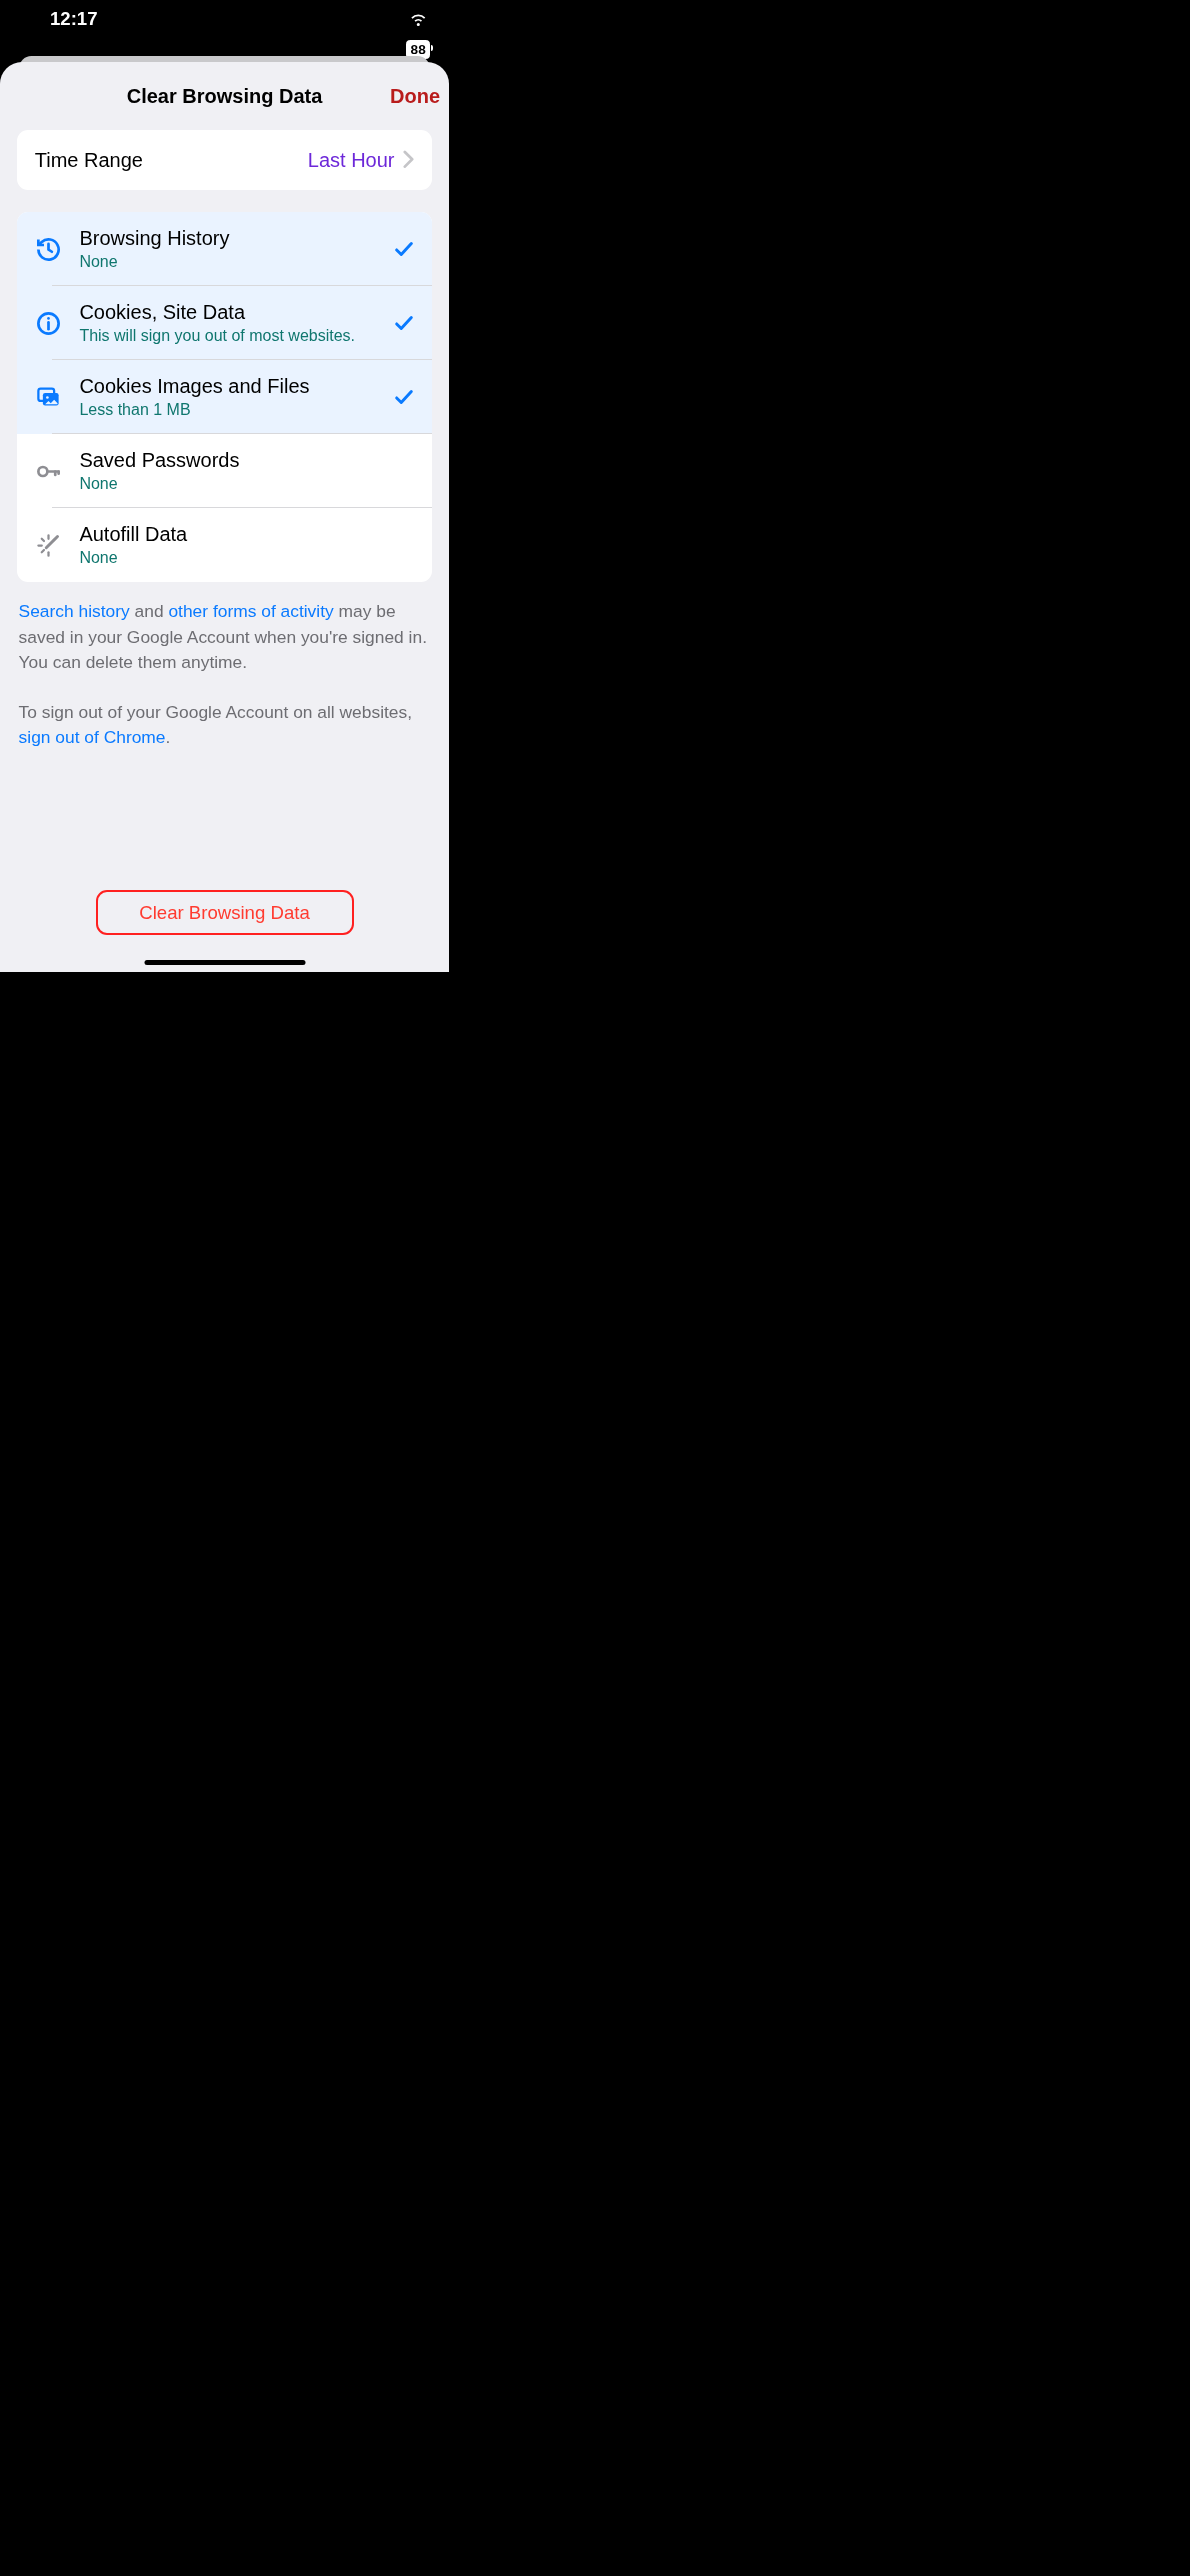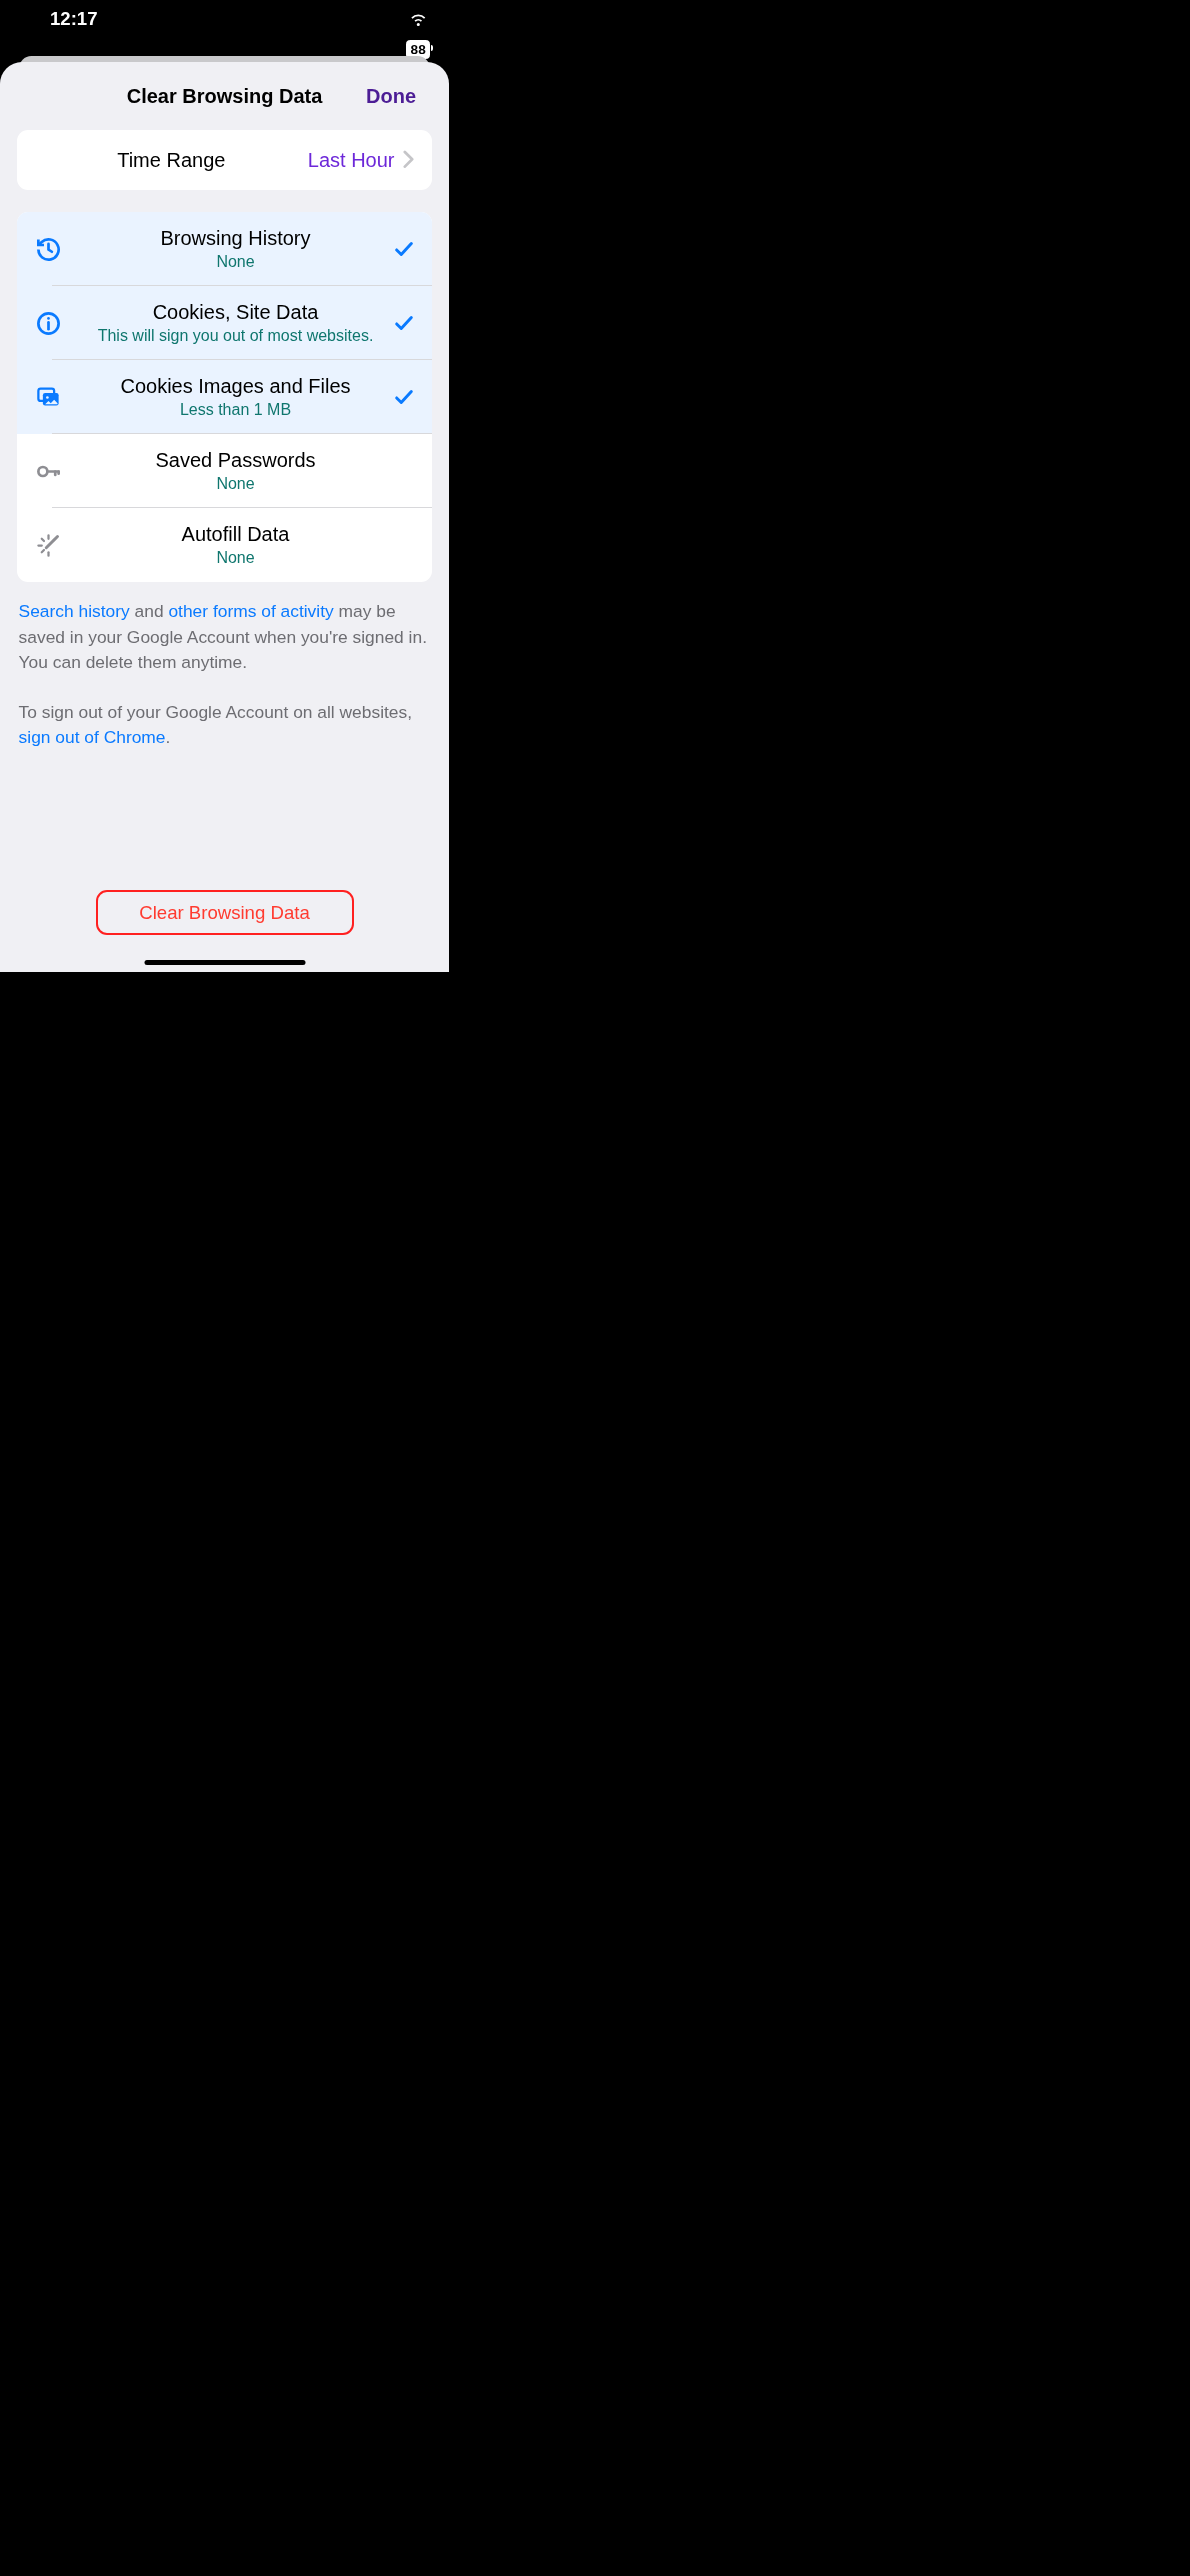--- a/index.html
+++ b/index.html
@@ -62,31 +62,30 @@
     justify-content:center;
     position:relative;
   }
   .sheet-title {
     font-size: 20px;
     font-weight: 700;
     color:#000;
   }
   .done-btn {
     position:absolute;
-    right:33px;
+    right:9px;
     font-size: 20px;
     font-weight: 600;
-    color:#4c1d95;
+    color:#b91c1c;
   }
   .card {
     margin: 0 17.4px;
     background:#fff;
     border-radius: 11px;
     overflow:hidden;
-    text-align:center;
   }
   .time-range {
     height: 60px;
     display:flex;
     align-items:center;
     padding: 0 17.4px;
   }
   .time-label { font-size: 20px; color:#000; flex:1; }
   .time-value { font-size: 20px; color:#6d28d9; margin-right:8.7px; }
   .chevron svg { width:11px; height:18.6px; }

